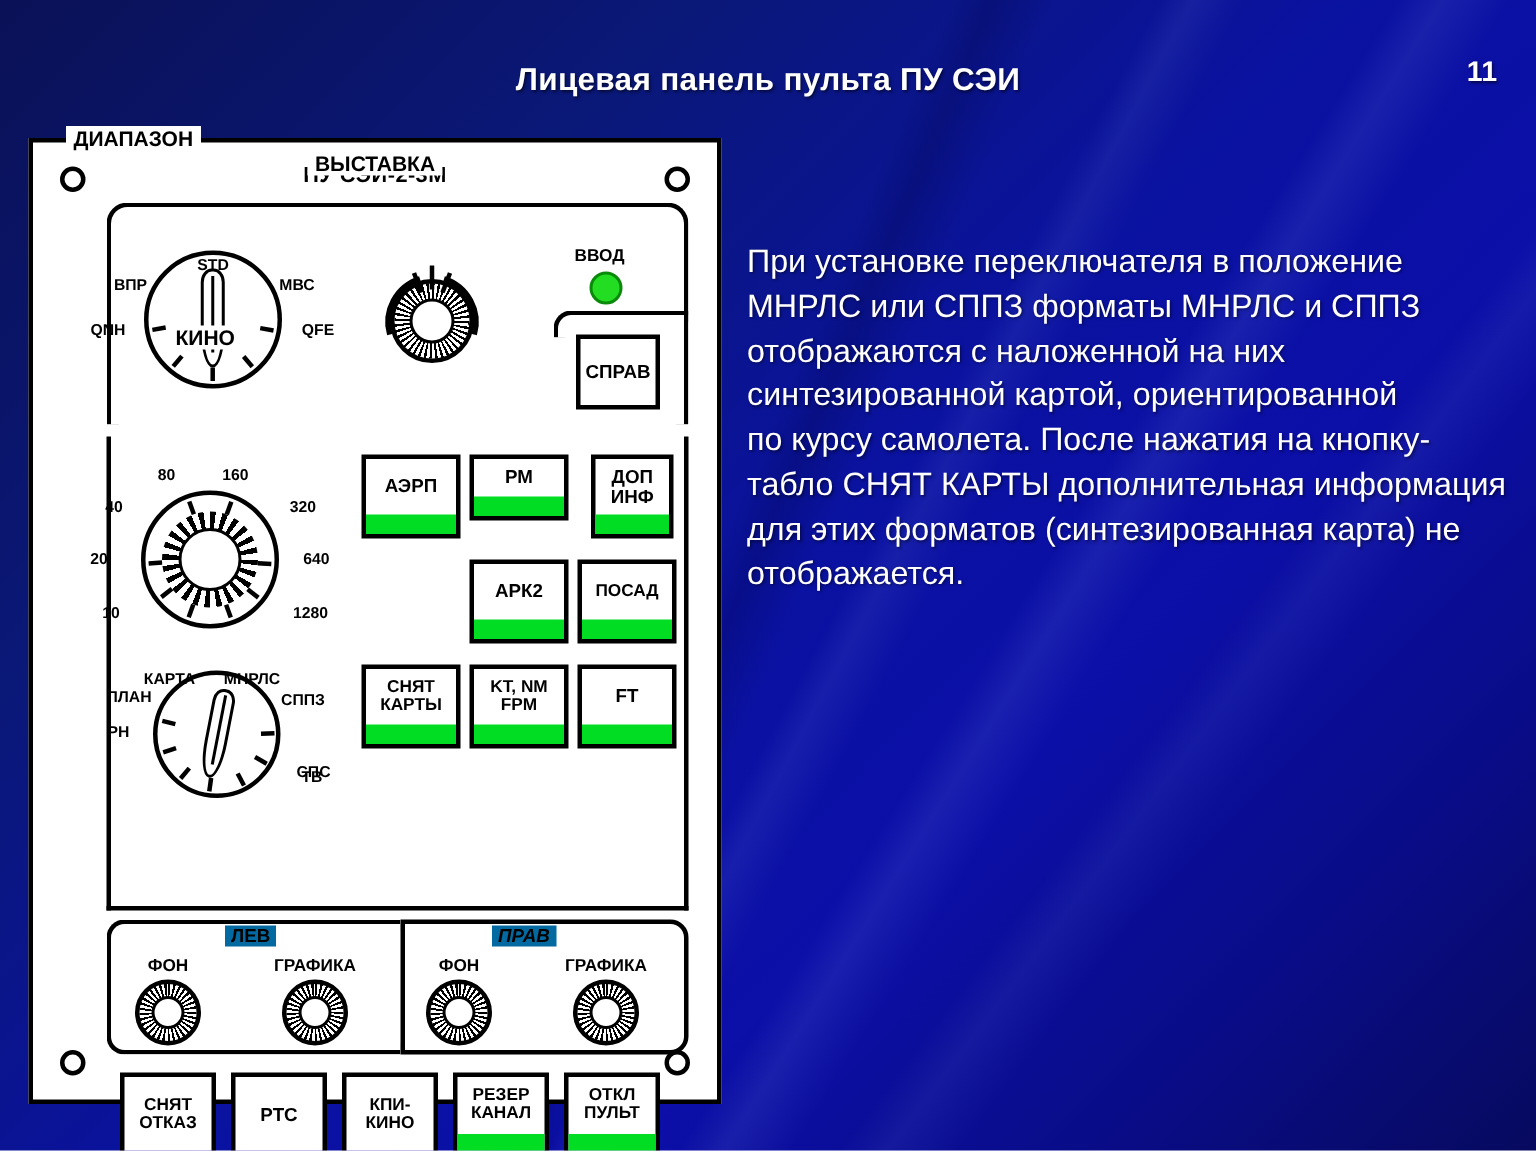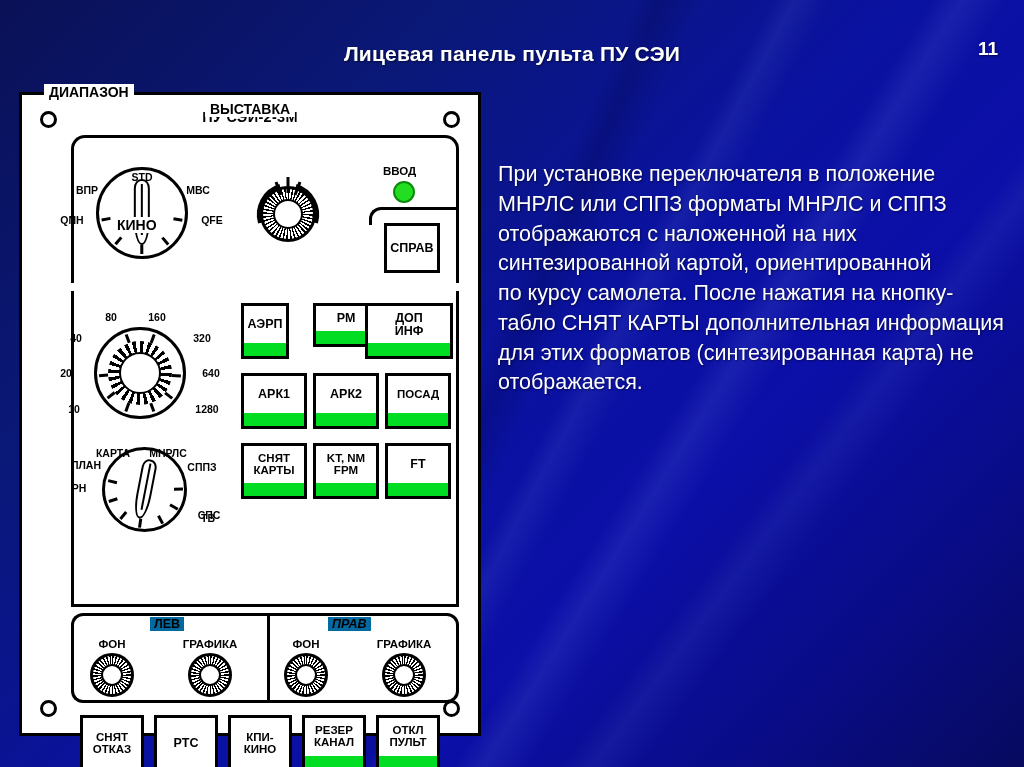--- a/index.html
+++ b/index.html
@@ -298,38 +298,34 @@
     <div class="dial-pointer" style="transform:translateX(-50%) rotate(11deg);"></div>
   </div>
   <div class="dial-label" style="left:57px;  top:393px;">РН</div>
   <div class="dial-label" style="left:64px;  top:370px;">ПЛАН</div>
   <div class="dial-label" style="left:91px;  top:358px;">КАРТА</div>
   <div class="dial-label" style="left:146px; top:358px;">МНРЛС</div>
   <div class="dial-label" style="left:180px; top:372px;">СППЗ</div>
   <div class="dial-label" style="left:187px; top:420px;">СПС</div>
   <div class="dial-label" style="left:186px; top:423px;">ТВ</div>
 
-  <div class="btn" style="left:219px; top:208px; width:48px; height:56px;">
+  <div class="btn" style="left:219px; top:208px; width:66px; height:56px;">
     <div class="btn-text">АЭРП</div>
     <div class="btn-lamp" style="background:#00dd22;"></div>
   </div>
   <div class="btn" style="left:291px; top:208px; width:66px; height:44px;">
     <div class="btn-text">РМ</div>
     <div class="btn-lamp" style="background:#00dd22;"></div>
   </div>
-  <div class="btn" style="left:343px; top:208px; width:88px; height:56px;">
+  <div class="btn" style="left:372px; top:208px; width:55px; height:56px;">
     <div class="btn-text">ДОП
 ИНФ</div>
     <div class="btn-lamp" style="background:#00dd22;"></div>
   </div>
 
-  <div class="btn" style="left:219px; top:278px; width:66px; height:56px;">
-    <div class="btn-text">АРК1</div>
-    <div class="btn-lamp" style="background:#00dd22;"></div>
-  </div>
   <div class="btn" style="left:291px; top:278px; width:66px; height:56px;">
     <div class="btn-text">АРК2</div>
     <div class="btn-lamp" style="background:#00dd22;"></div>
   </div>
   <div class="btn" style="left:363px; top:278px; width:66px; height:56px;">
     <div class="btn-text" style="font-size:11.5px;">ПОСАД</div>
     <div class="btn-lamp" style="background:#00dd22;"></div>
   </div>
 
   <div class="btn" style="left:219px; top:348px; width:66px; height:56px;">

